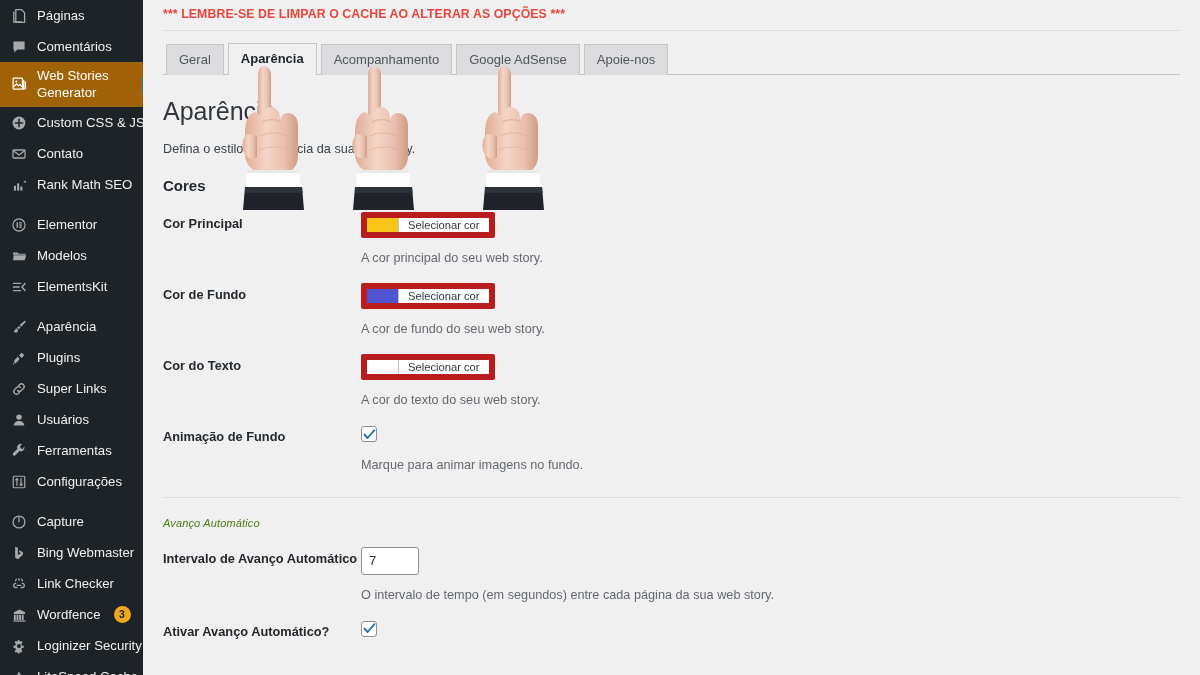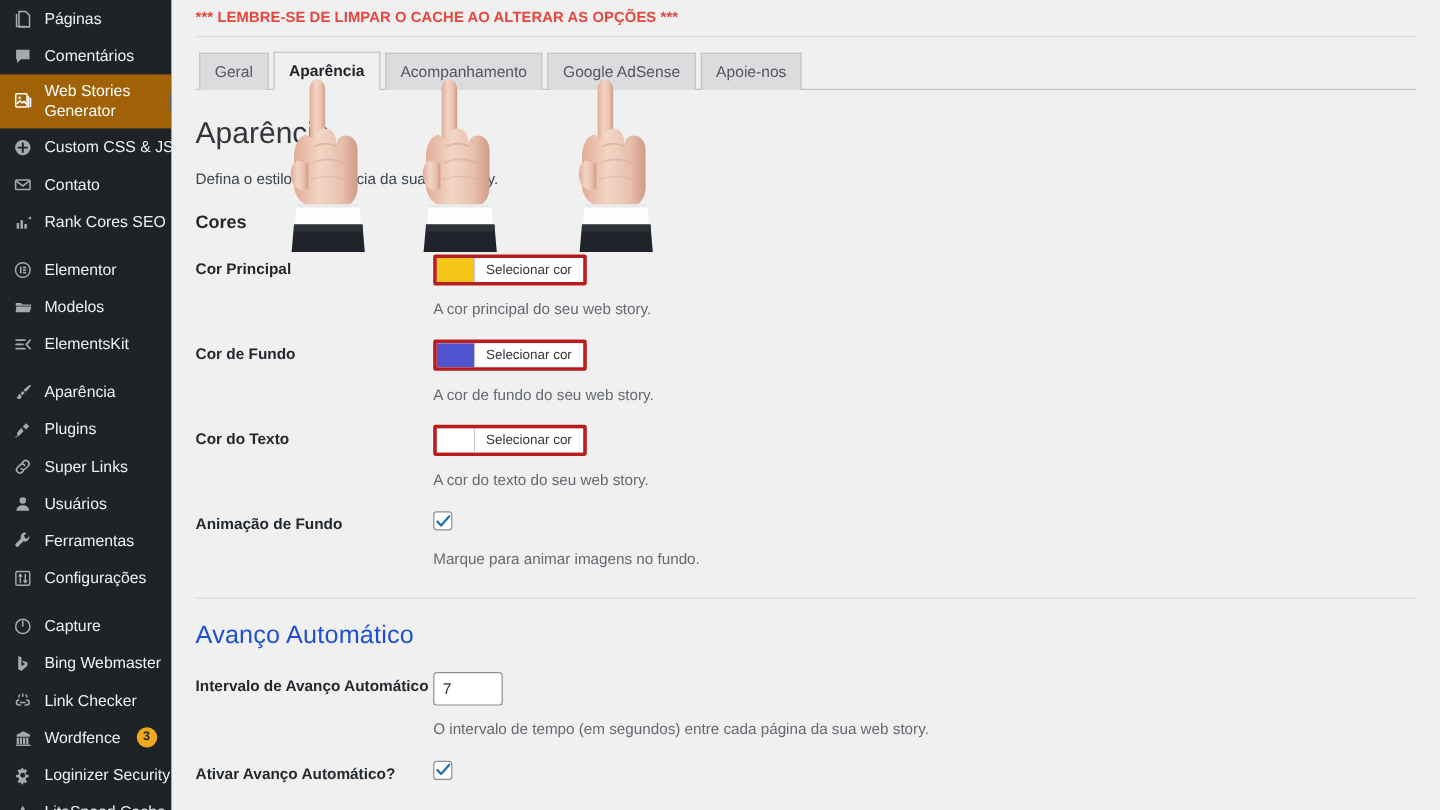--- a/index.html
+++ b/index.html
@@ -146,21 +146,21 @@
   .field-help {
     font-size: 12.7px;
     color: #646970;
     padding-top: 13px;
   }
 
   .color-btn {
     display: inline-flex;
     align-items: stretch;
     height: 26px;
-    border: 3px solid #b91c1c;
+    border: 6px solid #b91c1c;
     border-radius: 2px;
     background: #fff;
     overflow: hidden;
     vertical-align: middle;
   }
   .color-btn .swatch {
     width: 32px;
     border-right: 1px solid #c3c4c7;
   }
   .color-btn .cb-label {
@@ -195,25 +195,26 @@
     outline: none;
   }
 
   .hr-section {
     height: 1px;
     background: #dcdcde;
     margin: 25px 0 0 0;
   }
 
   .section-title-lg {
-    font-size: 21px;
+    font-size: 11px;
     font-weight: 400;
-    color: #1d4ed8;
+    color: #4d7c0f;
     padding: 19px 0 0 0;
     letter-spacing: .15px;
+    font-style: italic;
   }
 
   
   .hand {
     position: absolute;
     width: 74px;
     pointer-events: none;
     z-index: 40;
   }
   .hand svg { display: block; width: 100%; }
@@ -272,21 +273,21 @@
       </div>
       <div class="menu-item">
         <span class="mi-icon">
           <svg width="17" height="16" viewBox="0 0 20 20" fill="currentColor">
             <rect x="3" y="11" width="2.6" height="6"></rect>
             <rect x="7" y="8" width="2.6" height="9"></rect>
             <rect x="11" y="12" width="2.6" height="5"></rect>
             <path d="M14.5 6.5 17.5 4l.8 3.1z"></path>
           </svg>
         </span>
-        <span class="mi-label">Rank Cores SEO</span>
+        <span class="mi-label">Rank Math SEO</span>
       </div>
       <div class="menu-gap"></div>
       <div class="menu-item">
         <span class="mi-icon">
           <svg width="16" height="16" viewBox="0 0 20 20" fill="none" stroke="currentColor" stroke-width="1.5">
             <circle cx="10" cy="10" r="7.6"></circle>
             <rect x="7" y="6.5" width="1.7" height="7" fill="currentColor" stroke="none"></rect>
             <rect x="10.2" y="6.5" width="3.3" height="1.7" fill="currentColor" stroke="none"></rect>
             <rect x="10.2" y="9.2" width="3.3" height="1.7" fill="currentColor" stroke="none"></rect>
             <rect x="10.2" y="11.9" width="3.3" height="1.7" fill="currentColor" stroke="none"></rect>

